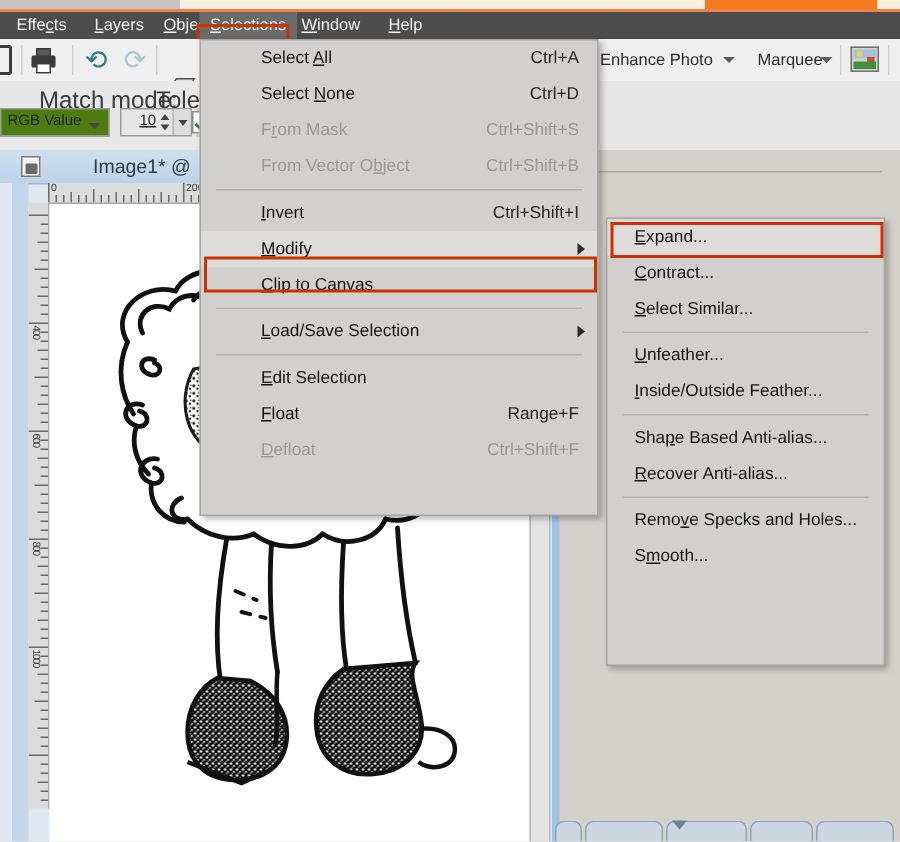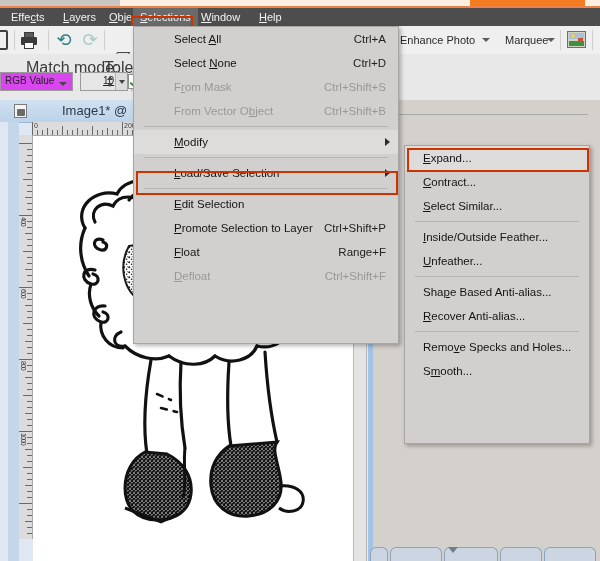--- a/index.html
+++ b/index.html
@@ -59,27 +59,27 @@
   .ic-pal i{position:absolute;display:block;}
   .ic-pal .sky{left:1px;top:1px;right:1px;height:6px;background:#a9c0d8;}
   .ic-pal .grn{left:1px;bottom:1px;right:1px;height:5px;background:#3f8f3f;}
   .ic-pal .sun{left:3px;top:2px;width:4px;height:4px;border-radius:50%;background:#f2d24b;}
   .ic-pal .red{right:2px;top:6px;width:5px;height:5px;background:#cf4b33;}
 
   
   .optrow{position:absolute;left:0;top:54px;width:600px;height:46px;background:#e8e8e8;
           border-bottom:1px solid #cdcdcd;}
   .optlbl{position:absolute;font-size:16px;color:#3a3a3a;white-space:nowrap;padding-left:24px;}
-  .combo{position:absolute;background:#d946ef;border:1px solid #9a9a9a;box-sizing:border-box;
+  .combo{position:absolute;background:#4d7c0f;border:1px solid #9a9a9a;box-sizing:border-box;
          font-size:10px;color:#222;}
   .combo .txt{position:absolute;left:4px;top:2px;}
   .combo .arw{position:absolute;right:5px;top:9px;width:0;height:0;
     border-left:4px solid transparent;border-right:4px solid transparent;border-top:4px solid #444;}
   .spin{position:absolute;background:#e6e6e6;border:1px solid #9a9a9a;box-sizing:border-box;font-size:10px;color:#222;}
-  .spin .txt{position:absolute;left:22px;top:2px;text-decoration:underline;}
+  .spin .txt{position:absolute;left:12px;top:2px;text-decoration:underline;}
   .spin .up,.spin .dn{position:absolute;right:14px;width:0;height:0;border-left:3px solid transparent;border-right:3px solid transparent;}
   .spin .up{top:3px;border-bottom:4px solid #444;}
   .spin .dn{top:10px;border-top:4px solid #444;}
   .spin .side{position:absolute;right:0;top:0;width:12px;height:100%;background:#dcdcdc;border-left:1px solid #b4b4b4;box-sizing:border-box;}
   .spin .side:after{content:"";position:absolute;left:3px;top:7px;width:0;height:0;
     border-left:3px solid transparent;border-right:3px solid transparent;border-top:4px solid #444;}
   .chk{position:absolute;width:15px;height:15px;background:#fff;border:1px solid #8e8e8e;box-sizing:border-box;}
   .chk:after{content:"";position:absolute;left:3px;top:2px;width:5px;height:8px;
     border:solid #2f8a2f;border-width:0 2px 2px 0;transform:rotate(42deg);}
   .optrow .blank{position:absolute;background:#e0e0e0;border:1px solid #c4c4c4;box-sizing:border-box;}
@@ -425,36 +425,39 @@
     </div>
     <div class="mrow dis">
       <span class="lbl">F<u>r</u>om Mask</span>
       <span class="acc">Ctrl+Shift+S</span>
     </div>
     <div class="mrow dis">
       <span class="lbl">From Vector O<u>b</u>ject</span>
       <span class="acc">Ctrl+Shift+B</span>
     </div>
     <div class="msep"></div>
+    <div class="mrow">
+      <span class="lbl"><u>I</u>nvert</span>
+      <span class="acc">Ctrl+Shift+I</span>
+    </div>
     <div class="mrow sel">
       <span class="lbl"><u>M</u>odify</span>
       <span class="sub"></span>
     </div>
+    <div class="mrow">
+      <span class="lbl"><u>C</u>lip to Canvas</span>
+    </div>
     <div class="msep"></div>
     <div class="mrow">
       <span class="lbl"><u>L</u>oad/Save Selection</span>
       <span class="sub"></span>
     </div>
     <div class="msep"></div>
     <div class="mrow">
       <span class="lbl"><u>E</u>dit Selection</span>
-    </div>
-    <div class="mrow">
-      <span class="lbl"><u>P</u>romote Selection to Layer</span>
-      <span class="acc">Ctrl+Shift+P</span>
     </div>
     <div class="mrow">
       <span class="lbl"><u>F</u>loat</span>
       <span class="acc">Range+F</span>
     </div>
     <div class="mrow dis">
       <span class="lbl"><u>D</u>efloat</span>
       <span class="acc">Ctrl+Shift+F</span>
     </div>
 
@@ -466,25 +469,25 @@
       <span class="lbl"><u>E</u>xpand...</span>
     </div>
     <div class="mrow">
       <span class="lbl"><u>C</u>ontract...</span>
     </div>
     <div class="mrow">
       <span class="lbl"><u>S</u>elect Similar...</span>
     </div>
     <div class="msep"></div>
     <div class="mrow">
+      <span class="lbl"><u>U</u>nfeather...</span>
+    </div>
+    <div class="mrow">
       <span class="lbl"><u>I</u>nside/Outside Feather...</span>
     </div>
-    <div class="mrow">
-      <span class="lbl"><u>U</u>nfeather...</span>
-    </div>
     <div class="msep"></div>
     <div class="mrow">
       <span class="lbl">Sha<u>p</u>e Based Anti-alias...</span>
     </div>
     <div class="mrow">
       <span class="lbl"><u>R</u>ecover Anti-alias...</span>
     </div>
     <div class="msep"></div>
     <div class="mrow">
       <span class="lbl">Remo<u>v</u>e Specks and Holes...</span>

